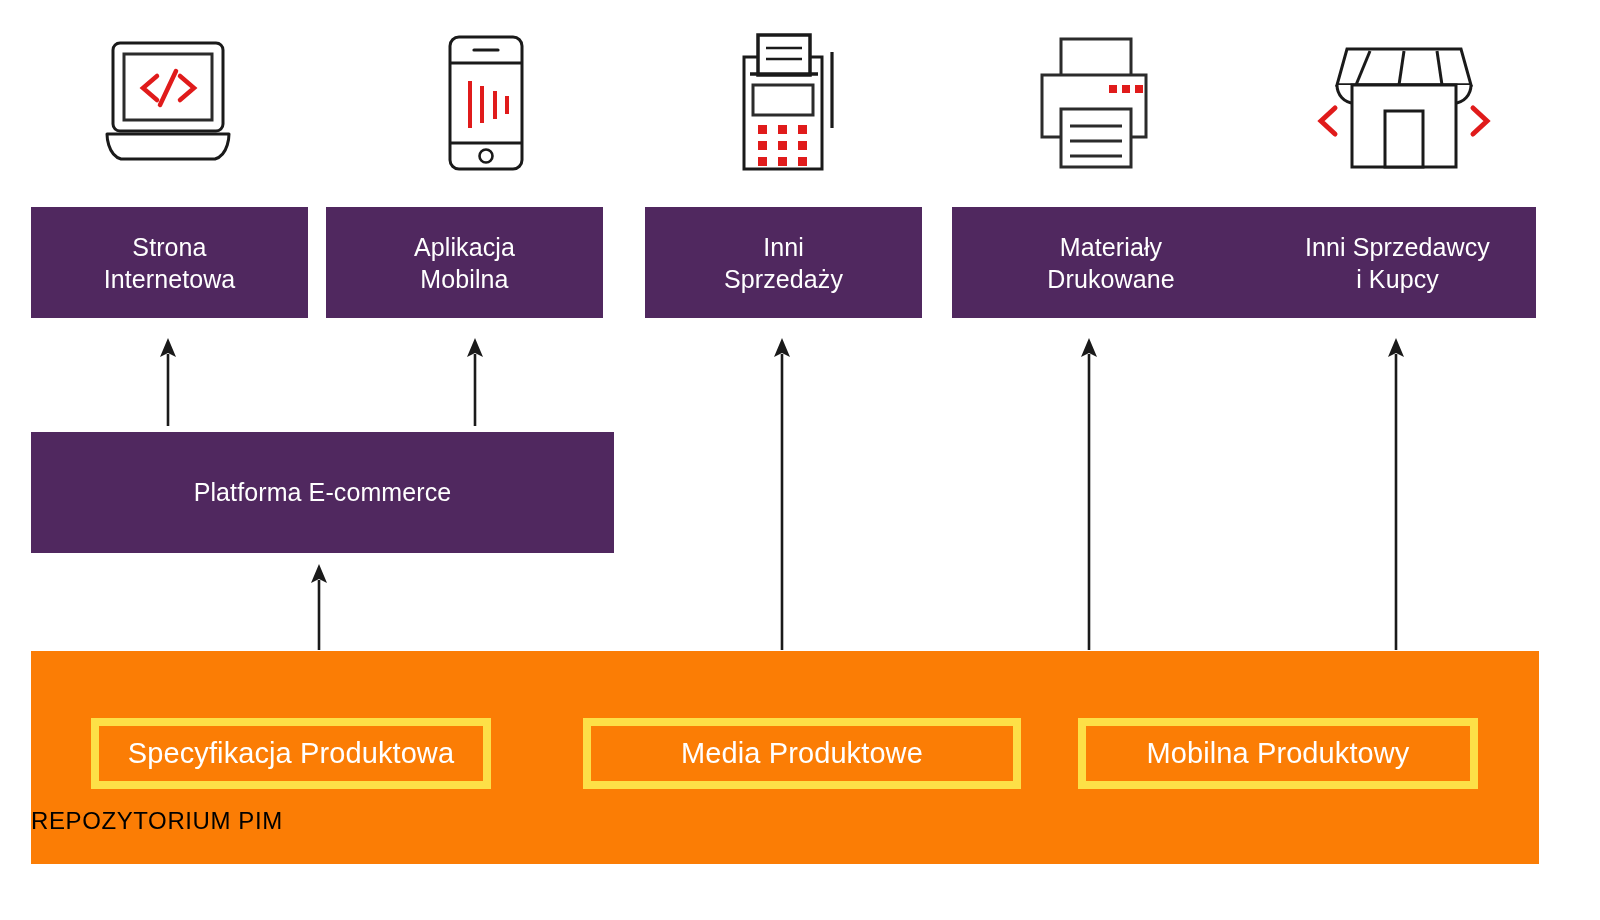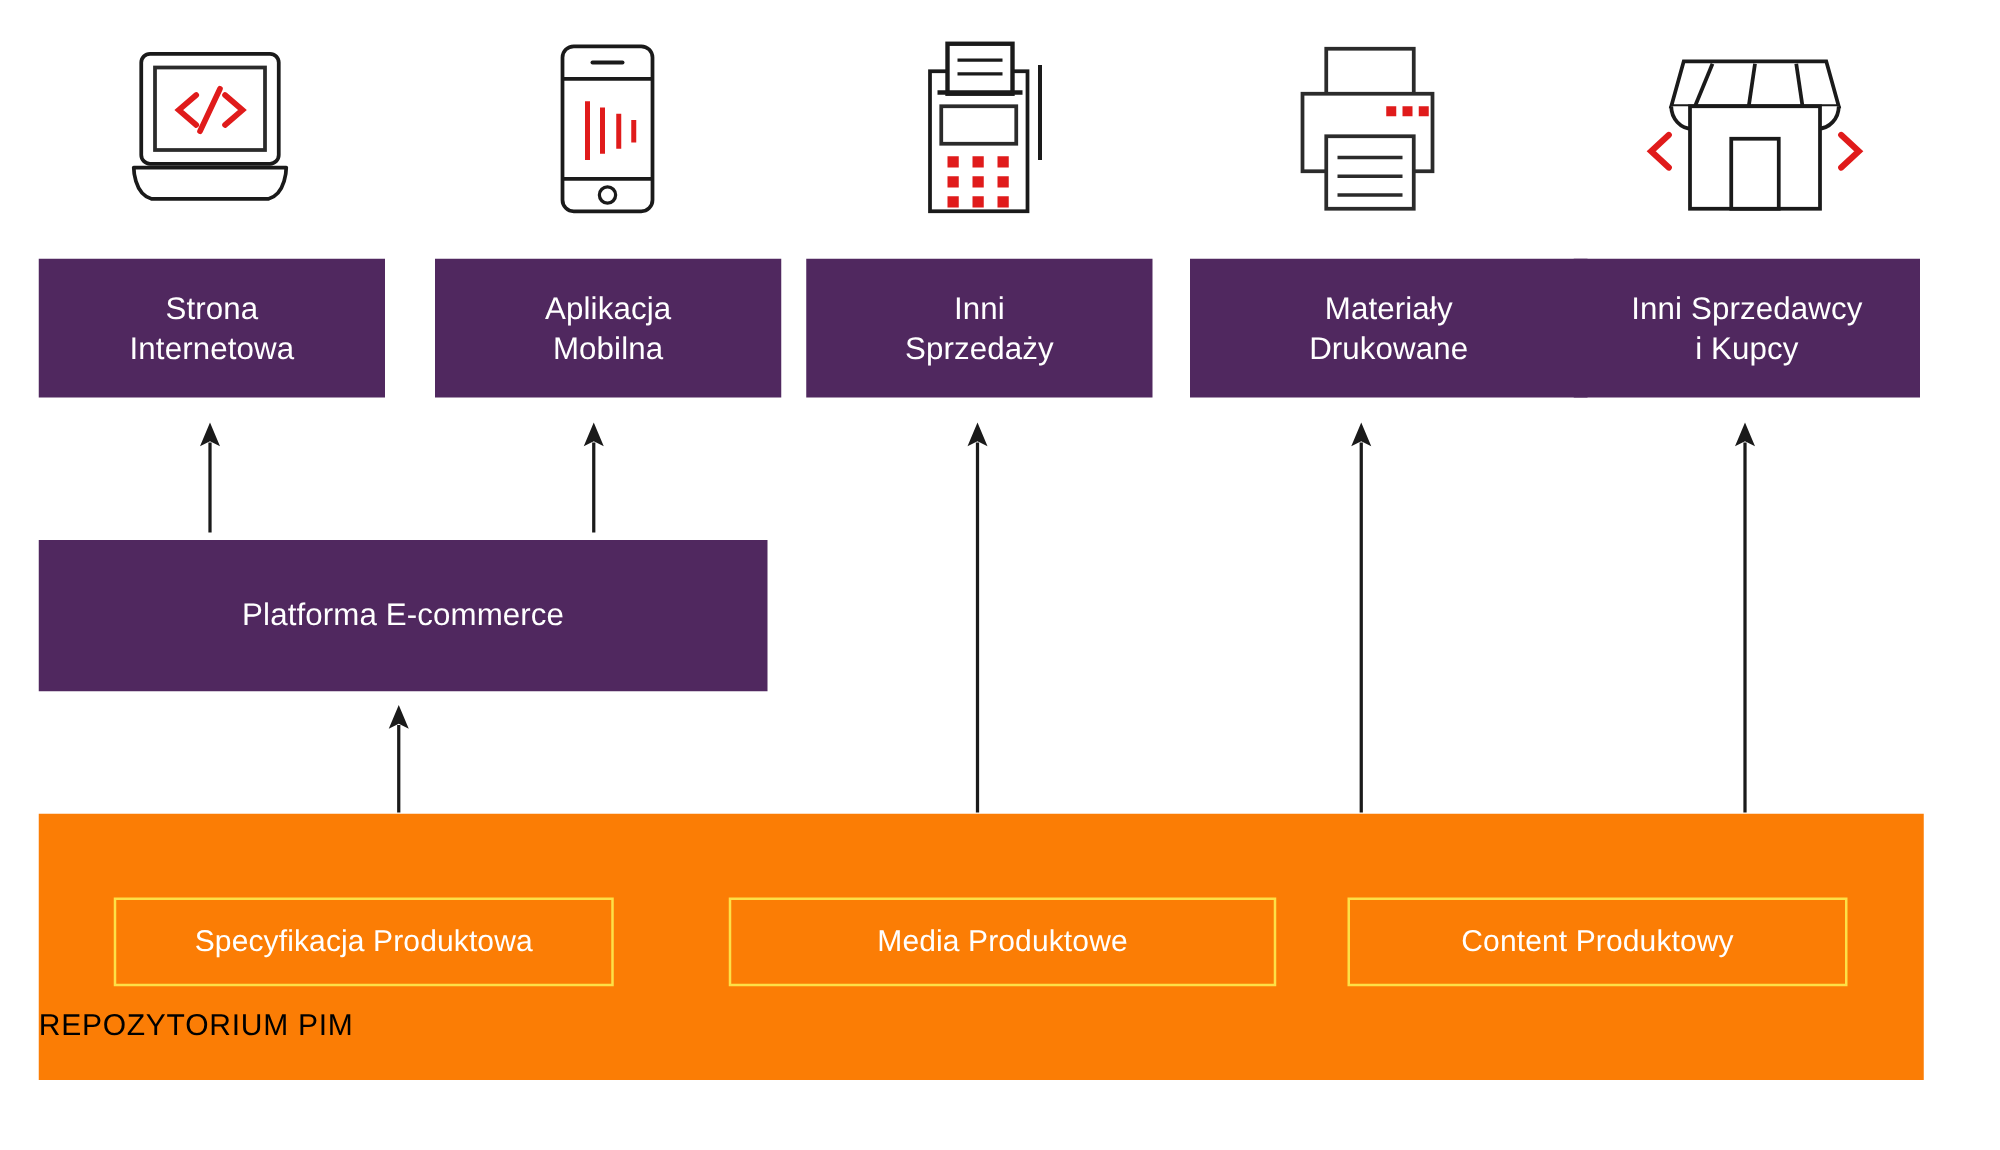--- a/index.html
+++ b/index.html
@@ -75,27 +75,27 @@
     left: 31px;
     top: 651px;
     width: 1508px;
     height: 213px;
     background: #fb7d05;
   }
   .pim-card {
     position: absolute;
     top: 67px;
     height: 71px;
-    border: 2px solid #fde047;
+    border: 8px solid #fde047;
     box-sizing: border-box;
     display: flex;
     align-items: center;
     justify-content: center;
     color: #ffffff;
-    font-size: 24px;
+    font-size: 29px;
     font-weight: 400;
     letter-spacing: 0.1px;
   }
   #pim-caption {
     position: absolute;
     left: 0;
     right: 0;
     top: 156px;
     text-align: left;
     color: #000000;
@@ -202,21 +202,21 @@
         <polyline points="26,75 12,88 26,101"></polyline>
         <polyline points="164,75 178,88 164,101"></polyline>
       </g>
     </svg>
   </div>
 
   <div class="channel-box" id="ch-0" style="left: 31px; width: 277px;">
     <span class="lbl">Strona
 Internetowa</span>
   </div>
-  <div class="channel-box" id="ch-1" style="left: 348px; width: 277px;">
+  <div class="channel-box" id="ch-1" style="left: 326px; width: 277px;">
     <span class="lbl">Aplikacja
 Mobilna</span>
   </div>
   <div class="channel-box" id="ch-2" style="left: 645px; width: 277px;">
     <span class="lbl">Inni
 Sprzedaży</span>
   </div>
   <div class="channel-box" id="ch-3" style="left: 952px; width: 318px;">
     <span class="lbl">Materiały
 Drukowane</span>
@@ -231,21 +231,21 @@
   </div>
 
   <div id="pim-section">
     <div class="pim-card" id="pim-0" style="left: 60px; width: 400px;">
       <span>Specyfikacja Produktowa</span>
     </div>
     <div class="pim-card" id="pim-1" style="left: 552px; width: 438px;">
       <span>Media Produktowe</span>
     </div>
     <div class="pim-card" id="pim-2" style="left: 1047px; width: 400px;">
-      <span>Content Produktowy</span>
+      <span>Mobilna Produktowy</span>
     </div>
     <div id="pim-caption">REPOZYTORIUM PIM</div>
   </div>
 
   <div id="arrow-layer">
       <svg class="arrow" width="30" height="88" viewBox="0 0 30 88" style="left: 153px; top: 338px;">
         <line x1="15" y1="88" x2="15" y2="16" stroke="#1a1a1a" stroke-width="2.6"></line>
         <path d="M15 0 L23 19 L15 15 L7 19 Z" fill="#1a1a1a"></path>
       </svg>
       <svg class="arrow" width="30" height="88" viewBox="0 0 30 88" style="left: 460px; top: 338px;">

